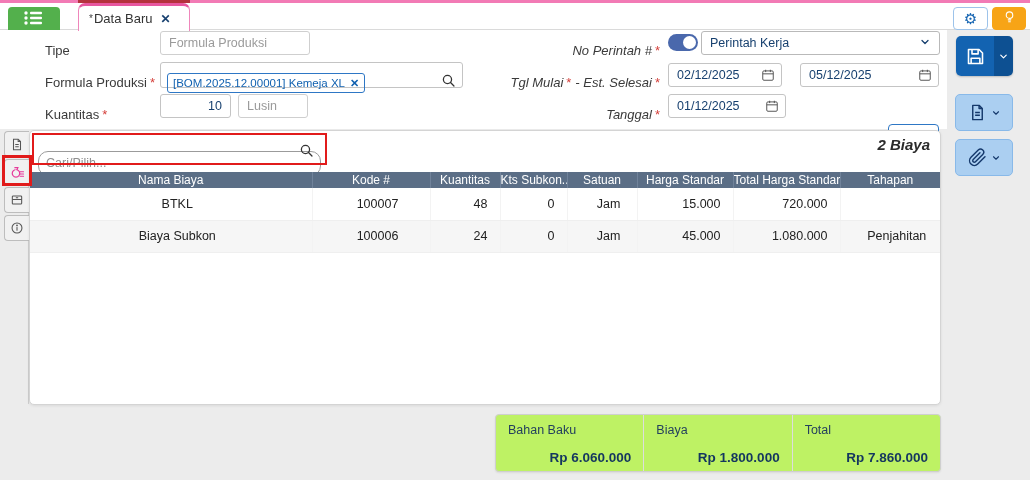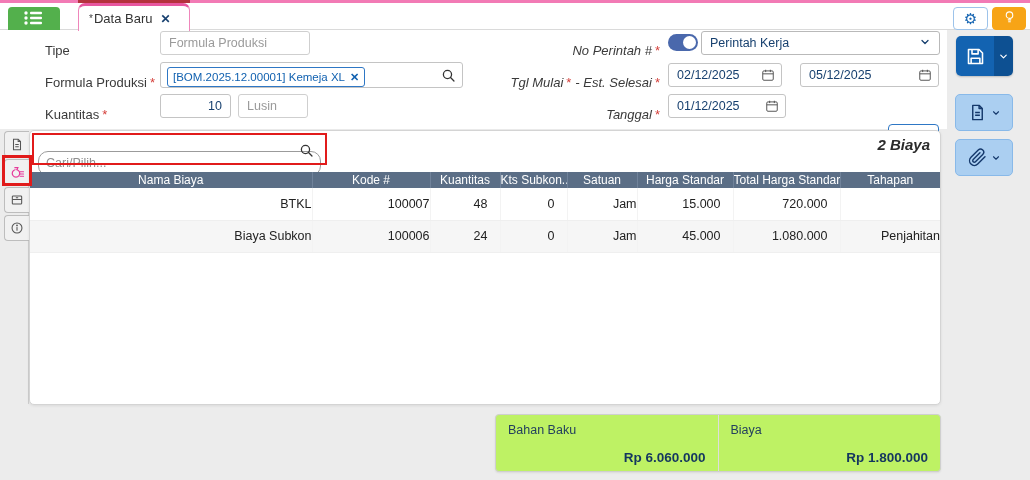--- a/index.html
+++ b/index.html
@@ -27,21 +27,21 @@
   .form-area { position:absolute; left:0; top:30px; width:947px; height:99px; background:#ffffff; }
   .frow { position:absolute; display:flex; align-items:center; }
   .flabel { font-size:13px; color:#3a3a3a; }
   .flabel-r { font-size:13px; color:#3a3a3a; text-align:right;font-style:italic; }
   .req { color:#d43f3a; margin-left:3px; font-size:13px; }
 
   input.txt, .inputbox { height:24px; border:1px solid #c4c4c4; border-radius:3px; background:#fff; font-family:"Liberation Sans",sans-serif; font-size:12.5px; color:#17406f; padding:0 8px; outline:none; }
   input.disabled { color:#9a9a9a; border-color:#cfcfcf; }
   input.num { text-align:right; }
 
-  .formula-box { position:absolute; left:160px; top:62px; width:303px; height:26px; border:1px solid #c4c4c4; border-radius:3px; background:#fff; display:flex; align-items:flex-end; padding:0 6px; }
+  .formula-box { position:absolute; left:160px; top:62px; width:303px; height:26px; border:1px solid #c4c4c4; border-radius:3px; background:#fff; display:flex; align-items:flex-start; padding:10px 6px; }
   .chip { display:flex; align-items:center; border:1px solid #2e77c5; border-radius:3px; color:#1161b0; font-size:11.5px; height:20px; padding:0 5px; white-space:nowrap; }
   .chip .chip-x { font-weight:bold; margin-left:5px; font-size:11px; cursor:pointer; }
   .formula-box .search-ic { margin-left:auto; }
 
   .datebox { position:relative; display:flex; align-items:center; }
   .datebox input { width:100%; padding-right:26px; }
   .datebox .cal { position:absolute; right:7px; top:5px; cursor:pointer; }
 
   .selectbox { position:absolute; display:flex; align-items:center; height:24px; border:1px solid #b9b9b9; border-radius:3px; background:#fff; font-size:12.5px; color:#17406f; padding:0 8px; cursor:pointer; }
   .selectbox .chev { margin-left:auto; }
@@ -63,21 +63,21 @@
   .searchbox input::placeholder { color:#8f8f8f; }
   .searchbox .search-ic { position:absolute; right:7px; top:5px; }
   .count { position:absolute; right:10px; top:5px; font-size:15px; font-style:italic; font-weight:600; color:#2b2b2b; }
 
   table.grid { position:absolute; left:0; top:41px; width:910px; border-collapse:collapse; table-layout:fixed; }
   table.grid th { background:#5b6e86; color:#fff; font-weight:400; font-size:12px; height:16px; text-align:center; border-left:1px solid #70829a; overflow:hidden; white-space:nowrap; }
   table.grid th:first-child { border-left:none; }
   table.grid td { font-size:12.5px; color:#222; height:32px; border-bottom:1px solid #efefef; border-left:1px solid #f3f3f3; overflow:hidden; white-space:nowrap; }
   table.grid td:first-child { border-left:none; }
   tr.alt td { background:#f6f6f6; }
-  .c-l { text-align:right; padding-left:13px; }
+  .c-l { text-align:center; padding-left:13px; }
   .c-r { text-align:right; padding-right:12px; }
 
   
   .summary { position:absolute; left:495px; top:414px; width:446px; height:58px; background:#bef264; border:1px solid #cfcfcf; border-radius:4px; box-shadow:0 1px 2px rgba(0,0,0,0.08); display:flex; }
   .sum-cell { flex:1; padding:8px 12px 6px 12px; display:flex; flex-direction:column; justify-content:space-between; }
   .sum-cell + .sum-cell { border-left:1px solid #ddd; }
   .sum-label { font-size:12.5px; color:#24405e; }
   .sum-value { font-size:13.5px; font-weight:bold; color:#14365f; text-align:right; }
 
   
@@ -318,20 +318,24 @@
 
   <div class="summary">
     <div class="sum-cell">
       <div class="sum-label">Bahan Baku</div>
       <div class="sum-value">Rp 6.060.000</div>
     </div>
     <div class="sum-cell">
       <div class="sum-label">Biaya</div>
       <div class="sum-value">Rp 1.800.000</div>
     </div>
+    <div class="sum-cell">
+      <div class="sum-label">Total</div>
+      <div class="sum-value">Rp 7.860.000</div>
+    </div>
   </div>
 
   <div class="save-split">
     <button class="save-main">
       <svg width="21" height="21" viewBox="0 0 24 24" fill="none" stroke="#fff" stroke-width="1.8" stroke-linejoin="round">
           <path d="M4 4h12l4 4v12H4z"></path>
           <path d="M8 4v5h7V4"></path>
           <path d="M7 20v-6h10v6"></path>
         </svg>
     </button>

